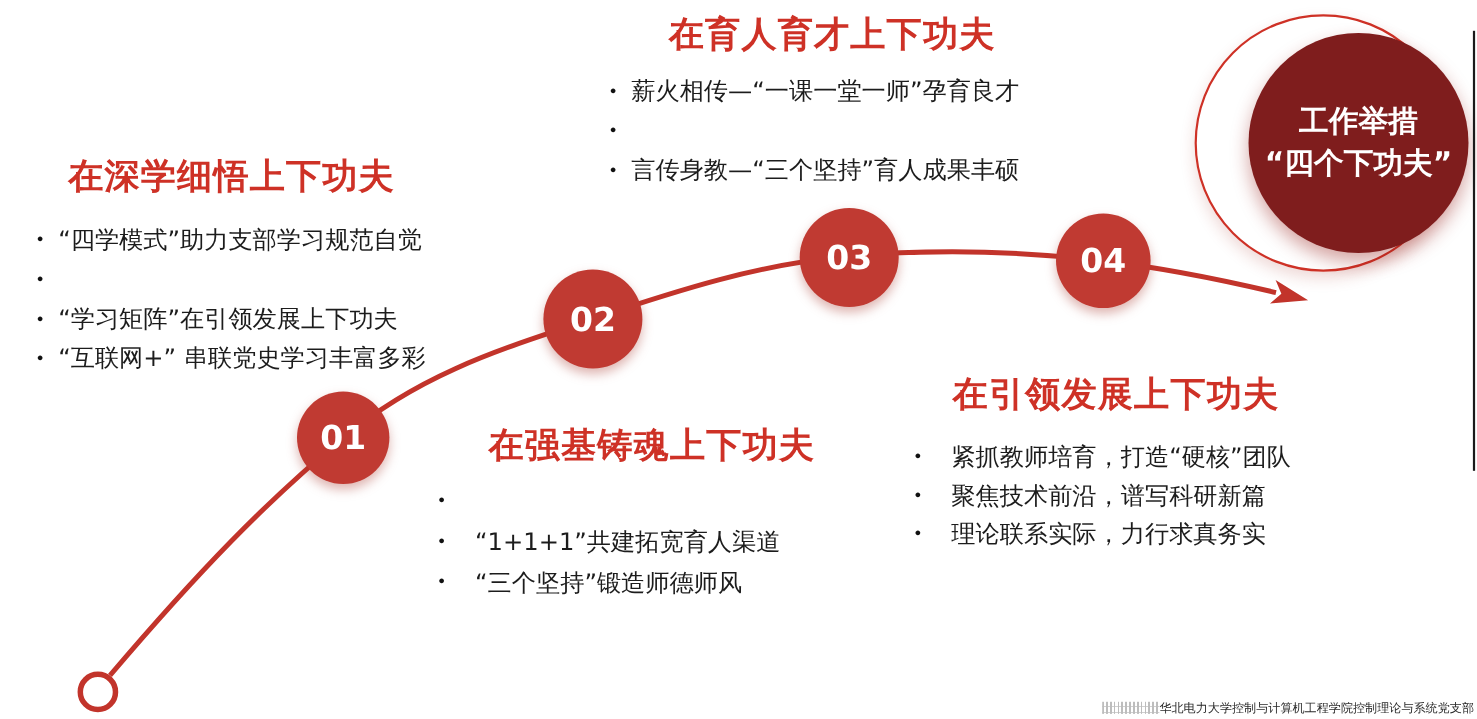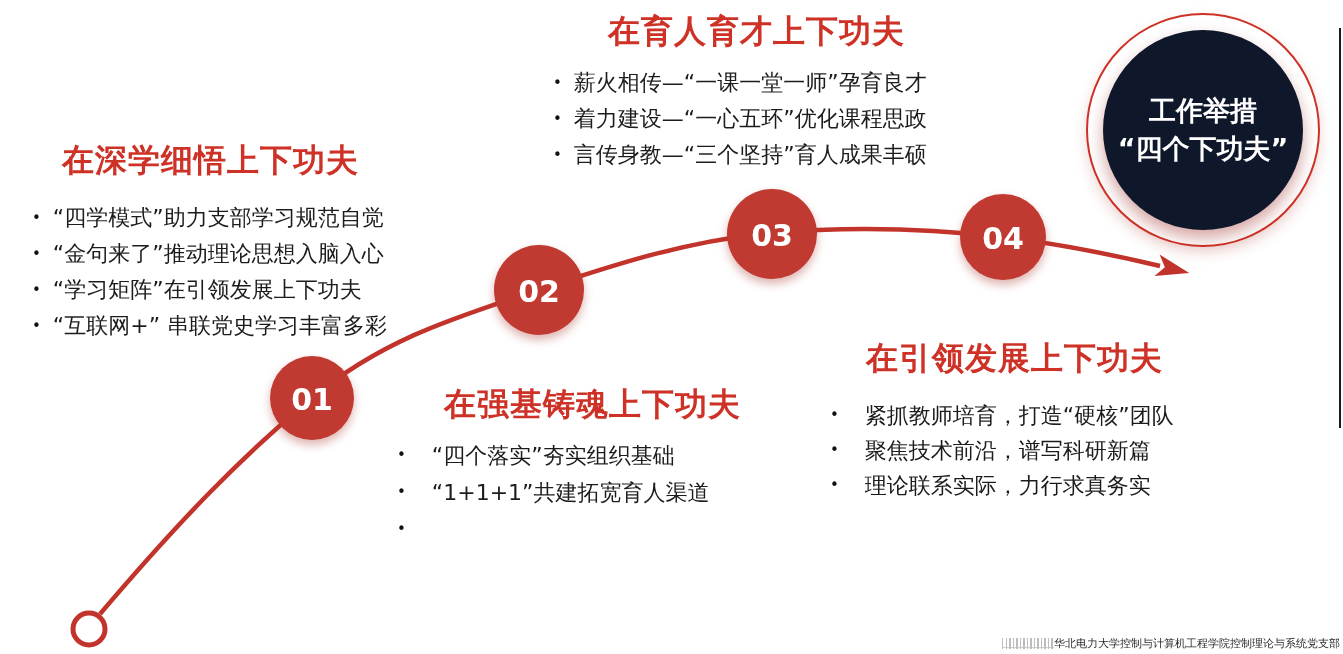--- a/index.html
+++ b/index.html
@@ -65,23 +65,23 @@
     position: absolute;
     left: 1086px; top: 13px;
     width: 234px; height: 234px;
     border: 2.5px solid #ce3126;
     border-radius: 50%;
     box-sizing: border-box;
     box-shadow: 0 6px 14px rgba(160, 40, 30, 0.18);
   }
   .summary-inner {
     position: absolute;
-    left: 1103px; top: 30px;
+    left: 1135px; top: 30px;
     width: 200px; height: 200px;
-    background: #0f172a;
+    background: #7f1d1d;
     border-radius: 50%;
     box-shadow: 0 8px 16px rgba(150, 30, 25, 0.40);
     display: flex;
     flex-direction: column;
     justify-content: center;
     align-items: center;
     color: #ffffff;
     font-weight: bold;
     font-size: 27px;
     line-height: 38px;
@@ -156,56 +156,54 @@
   </svg>
 
   <div class="section-title" style="left:62px; top:139px;">在深学细悟上下功夫</div>
   <div class="bullets" style="left:32px; top:200px;">
     <div class="bullet-row">
       <span class="dot">•</span>
       <span>“四学模式”助力支部学习规范自觉</span>
     </div>
     <div class="bullet-row">
       <span class="dot">•</span>
-      <span>“金句来了”推动理论思想入脑入心</span>
     </div>
     <div class="bullet-row">
       <span class="dot">•</span>
       <span>“学习矩阵”在引领发展上下功夫</span>
     </div>
     <div class="bullet-row">
       <span class="dot">•</span>
       <span>“互联网+” 串联党史学习丰富多彩</span>
     </div>
   </div>
 
   <div class="section-title" style="left:412px; top:383px;margin-left:32px;">在强基铸魂上下功夫</div>
   <div class="bullets gap-wide row-37" style="left:397px; top:437px;">
     <div class="bullet-row">
       <span class="dot">•</span>
-      <span>“四个落实”夯实组织基础</span>
     </div>
     <div class="bullet-row">
       <span class="dot">•</span>
       <span>“1+1+1”共建拓宽育人渠道</span>
     </div>
     <div class="bullet-row">
       <span class="dot">•</span>
+      <span>“三个坚持”锻造师德师风</span>
     </div>
   </div>
 
   <div class="section-title" style="left:608px; top:10px;">在育人育才上下功夫</div>
   <div class="bullets" style="left:553px; top:65px;">
     <div class="bullet-row">
       <span class="dot">•</span>
       <span>薪火相传—“一课一堂一师”孕育良才</span>
     </div>
     <div class="bullet-row">
       <span class="dot">•</span>
-      <span>着力建设—“一心五环”优化课程思政</span>
     </div>
     <div class="bullet-row">
       <span class="dot">•</span>
       <span>言传身教—“三个坚持”育人成果丰硕</span>
     </div>
   </div>
 
   <div class="section-title" style="left:866px; top:337px;">在引领发展上下功夫</div>
   <div class="bullets gap-wide row-35" style="left:830px; top:398px;">
     <div class="bullet-row">

